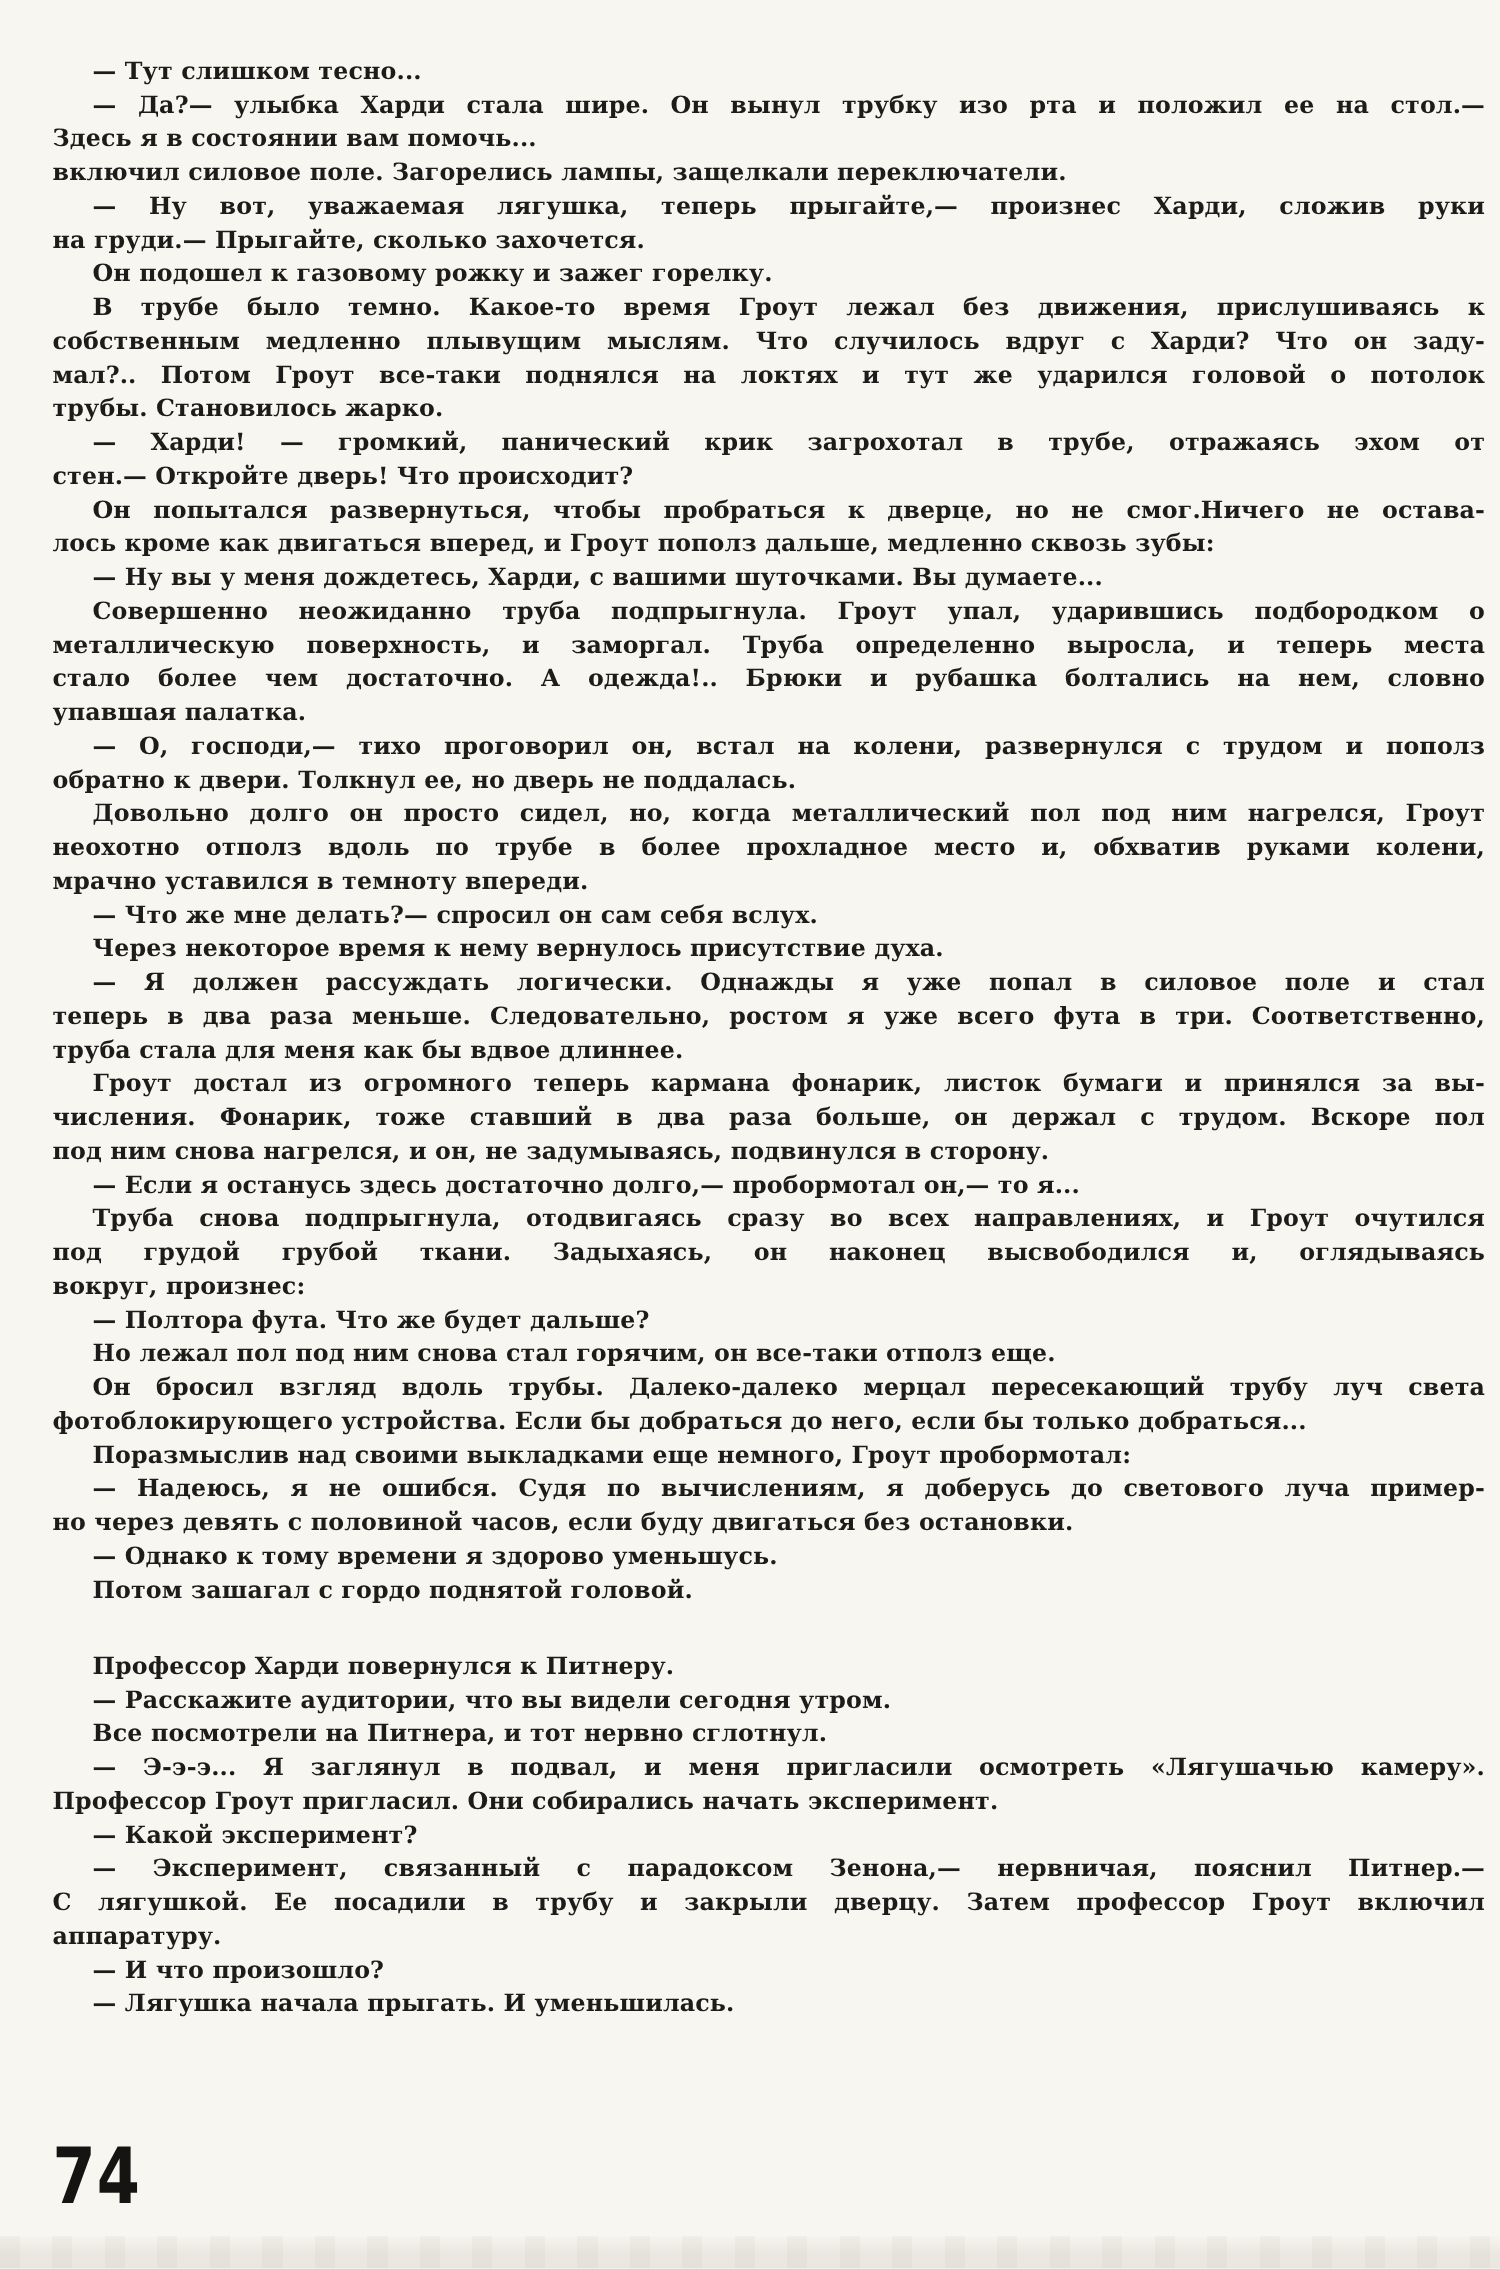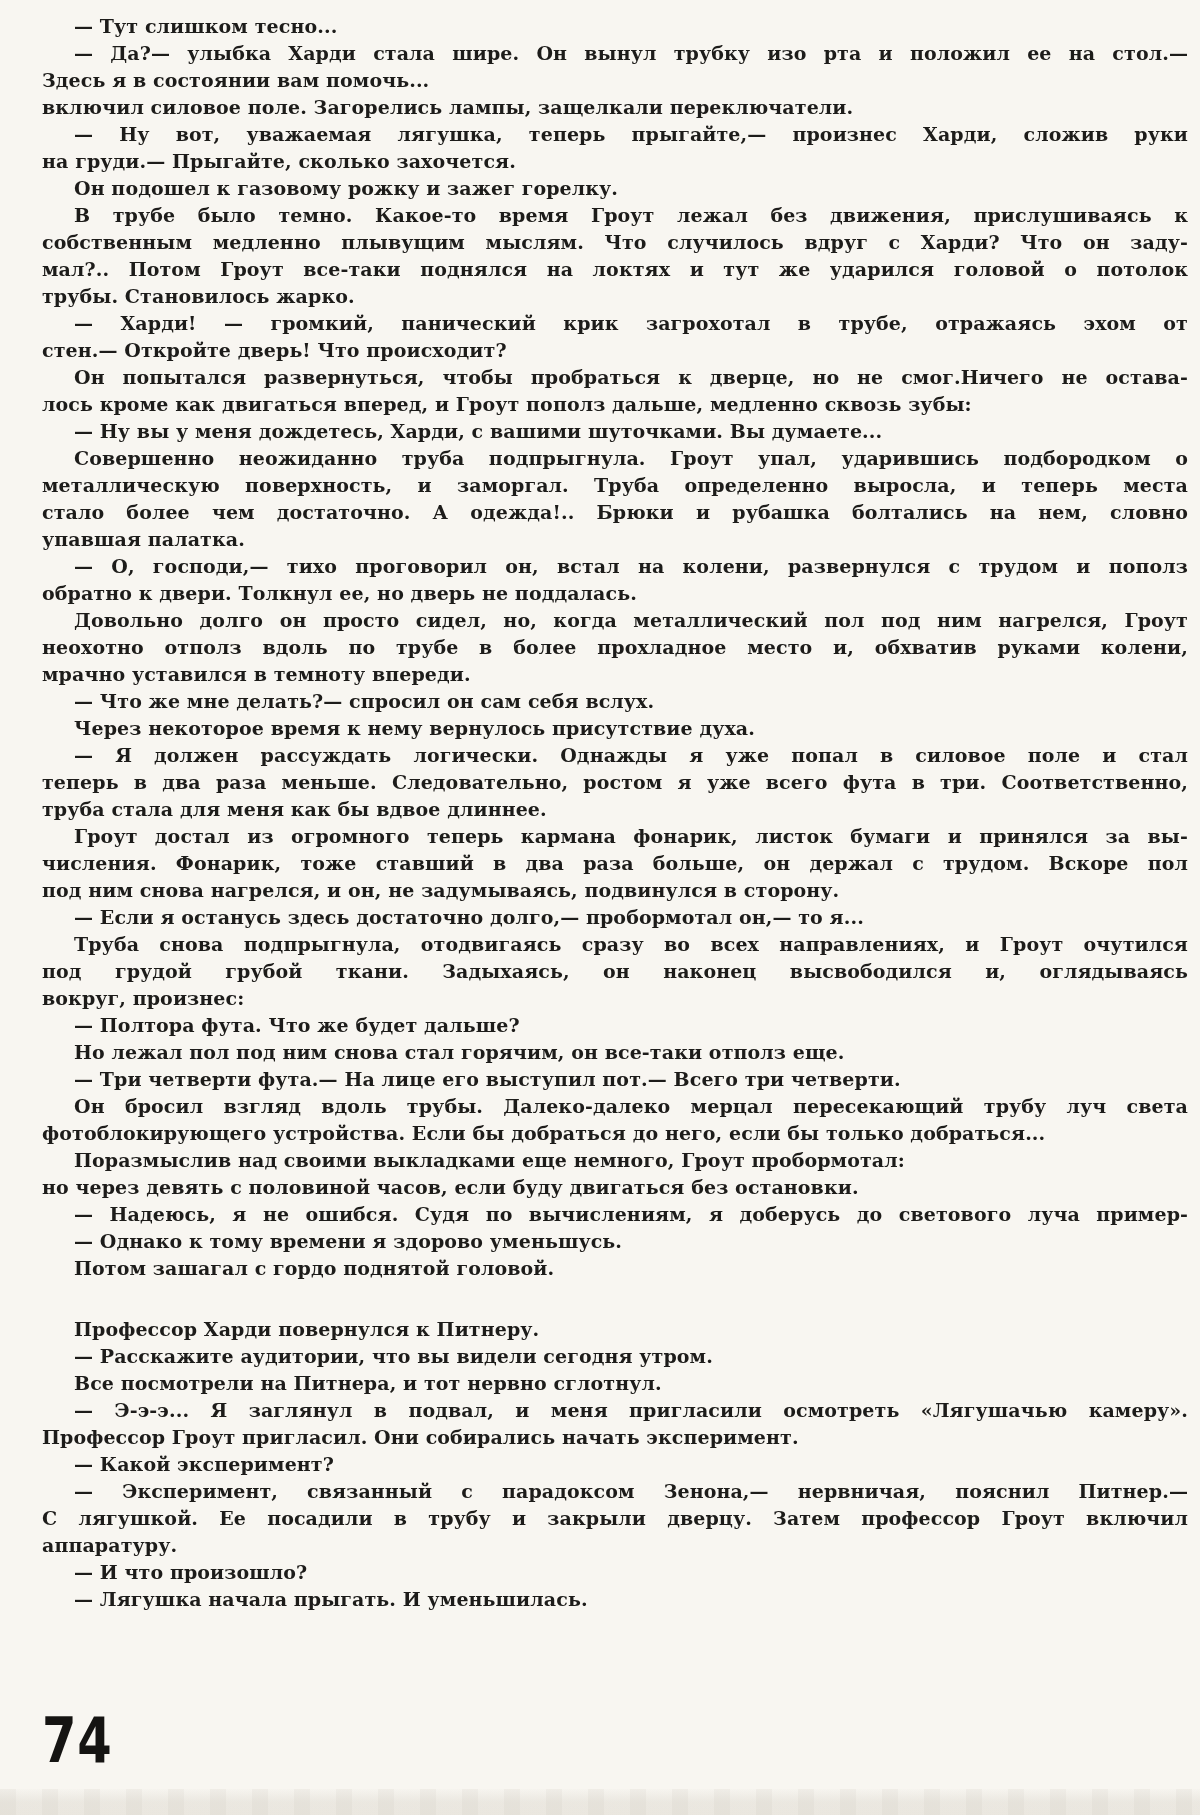--- a/index.html
+++ b/index.html
@@ -8,21 +8,21 @@
     width: 1200px;
     height: 1815px;
     background: #f8f6f1;
     color: #1d1c1a;
     font-family: "DejaVu Serif", serif;
     overflow: hidden;
   }
   #text-block {
     position: absolute;
     left: 42px;
-    top: 13px;
+    top: 44px;
     width: 1146px;
     font-size: 19px;
     line-height: 27px;
     font-weight: 700;
     letter-spacing: 0.1px;
   }
   .line {
     height: 27px;
     overflow: hidden;
     text-align: justify;
@@ -96,26 +96,25 @@
         <div class="line end">труба стала для меня как бы вдвое длиннее.</div>
         <div class="line indent">Гроут достал из огромного теперь кармана фонарик, листок бумаги и принялся за вы-</div>
         <div class="line">числения. Фонарик, тоже ставший в два раза больше, он держал с трудом. Вскоре пол</div>
         <div class="line end">под ним снова нагрелся, и он, не задумываясь, подвинулся в сторону.</div>
         <div class="line indent end">— Если я останусь здесь достаточно долго,— пробормотал он,— то я...</div>
         <div class="line indent">Труба снова подпрыгнула, отодвигаясь сразу во всех направлениях, и Гроут очутился</div>
         <div class="line">под грудой грубой ткани. Задыхаясь, он наконец высвободился и, оглядываясь</div>
         <div class="line end">вокруг, произнес:</div>
         <div class="line indent end">— Полтора фута. Что же будет дальше?</div>
         <div class="line indent end">Но лежал пол под ним снова стал горячим, он все-таки отполз еще.</div>
-        <div class="line indent end">— Три четверти фута.— На лице его выступил пот.— Всего три четверти.</div>
         <div class="line indent">Он бросил взгляд вдоль трубы. Далеко-далеко мерцал пересекающий трубу луч света</div>
         <div class="line end">фотоблокирующего устройства. Если бы добраться до него, если бы только добраться...</div>
         <div class="line indent end">Поразмыслив над своими выкладками еще немного, Гроут пробормотал:</div>
+        <div class="line indent">— Надеюсь, я не ошибся. Судя по вычислениям, я доберусь до светового луча пример-</div>
         <div class="line end">но через девять с половиной часов, если буду двигаться без остановки.</div>
-        <div class="line indent">— Надеюсь, я не ошибся. Судя по вычислениям, я доберусь до светового луча пример-</div>
         <div class="line indent end">— Однако к тому времени я здорово уменьшусь.</div>
         <div class="line indent end">Потом зашагал с гордо поднятой головой.</div>
       </div>
       <div class="section-gap"></div>
       <div>
         <div class="line indent end">Профессор Харди повернулся к Питнеру.</div>
         <div class="line indent end">— Расскажите аудитории, что вы видели сегодня утром.</div>
         <div class="line indent end">Все посмотрели на Питнера, и тот нервно сглотнул.</div>
         <div class="line indent">— Э-э-э... Я заглянул в подвал, и меня пригласили осмотреть «Лягушачью камеру».</div>
         <div class="line end">Профессор Гроут пригласил. Они собирались начать эксперимент.</div>

